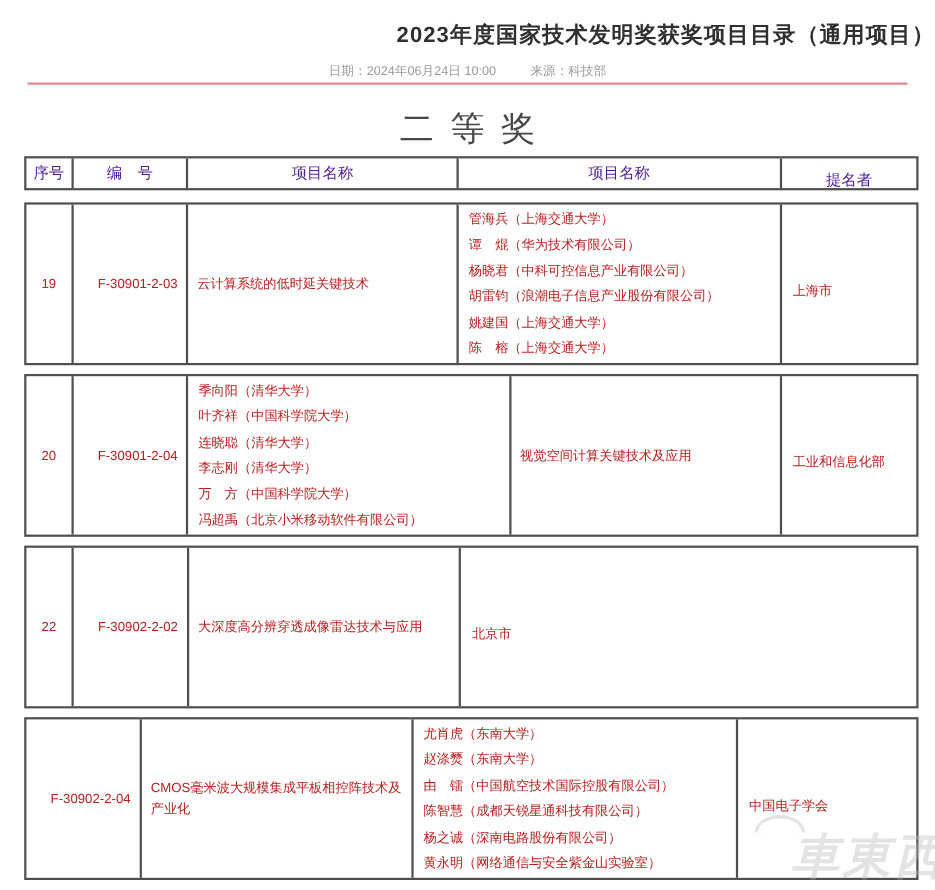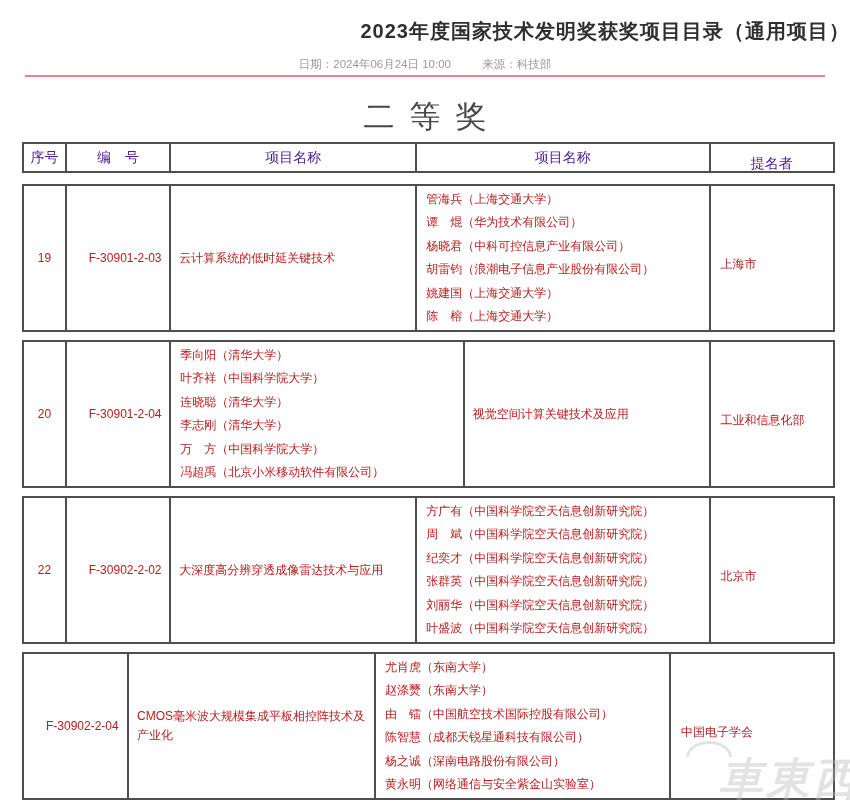--- a/index.html
+++ b/index.html
@@ -91,26 +91,20 @@
 万　方（中国科学院大学）
 冯超禹（北京小米移动软件有限公司）</div>
     <div class="c c-proj">视觉空间计算关键技术及应用</div>
     <div class="c c-nom">工业和信息化部</div>
   </div>
 
   <div class="block trow-2">
     <div class="c c-no">22</div>
     <div class="c c-code">F-30902-2-02</div>
     <div class="c c-proj">大深度高分辨穿透成像雷达技术与应用</div>
-    <div class="c c-people">方广有（中国科学院空天信息创新研究院）
-周　斌（中国科学院空天信息创新研究院）
-纪奕才（中国科学院空天信息创新研究院）
-张群英（中国科学院空天信息创新研究院）
-刘丽华（中国科学院空天信息创新研究院）
-叶盛波（中国科学院空天信息创新研究院）</div>
     <div class="c c-nom">北京市</div>
   </div>
 
   <div class="block trow-3">
     <div class="c c-code">F-30902-2-04</div>
     <div class="c c-proj">CMOS毫米波大规模集成平板相控阵技术及产业化</div>
     <div class="c c-people">尤肖虎（东南大学）
 赵涤燹（东南大学）
 由　镭（中国航空技术国际控股有限公司）
 陈智慧（成都天锐星通科技有限公司）

